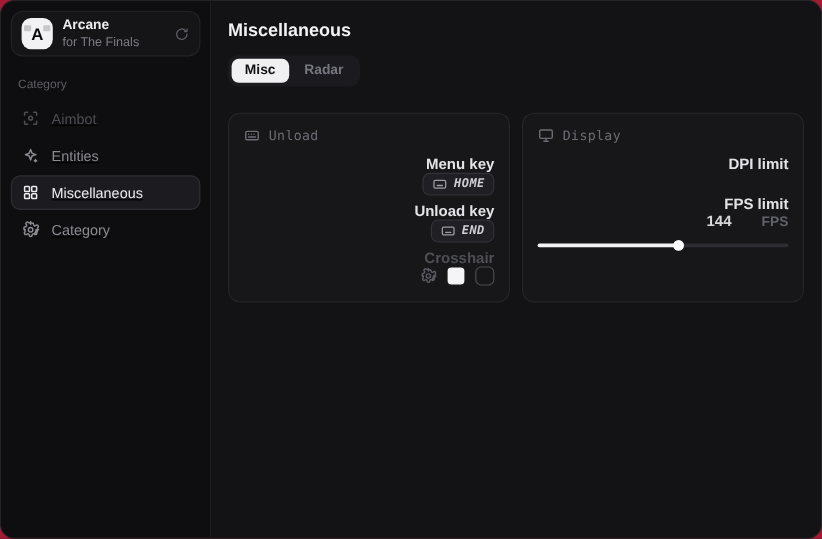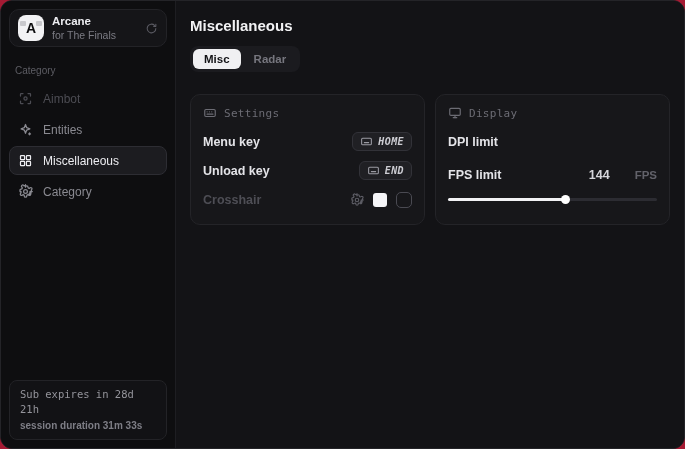--- a/index.html
+++ b/index.html
@@ -47,21 +47,21 @@
   .logo-box::before { left: 2px; top: 6px; }
   .logo-box::after { right: 2px; top: 6px; }
   .logo-text { flex: 1; line-height: 1.25; }
   .logo-title { font-size: 11.5px; font-weight: bold; color: #ececf0; }
   .logo-sub { font-size: 10.5px; color: #7c7c84; }
   .sync-btn { color: #5a5a62; display: flex; cursor: pointer; }
   .category-label {
     font-size: 10px; color: #5d5d64;
     padding: 10px 14px 8px 14px;
   }
-  .nav { display: flex; flex-direction: column; gap: 2px; padding: 0 8px; }
+  .nav { display: flex; flex-direction: column; gap: 2px; padding: 0 8px; text-decoration: underline; }
   .nav-item {
     display: flex; align-items: center; gap: 10px;
     height: 29px; padding: 0 8px;
     border-radius: 8px;
     border: 1px solid transparent;
     font-size: 12px; color: #8a8a91;
     cursor: pointer;
   }
   .nav-item .nicon { display: flex; color: inherit; }
   .nav-item.disabled { color: #4c4c53; }
@@ -106,22 +106,22 @@
   }
   .card-header {
     display: flex; align-items: center; gap: 7px;
     color: #6c6c74; margin-bottom: 10px;
   }
   .card-title {
     font-family: "DejaVu Sans Mono", monospace;
     font-size: 11px; letter-spacing: 0.3px;
   }
   .row {
-    display: flex; align-items: center; justify-content: space-between;
-    min-height: 23px; margin-top: 6px;
+    display: flex; align-items: flex-end; justify-content: space-between;
+    min-height: 23px; margin-top: 6px; flex-direction: column;
   }
   .row-label { font-size: 12.5px; font-weight: 600; color: #e4e4e8; }
   .row-label.disabled { color: #4e4e55; }
   .keybind {
     display: inline-flex; align-items: center; gap: 5px;
     background: #202024; border: 1px solid #323238;
     border-radius: 6px; padding: 2px 7px;
     color: #9a9aa2; cursor: pointer;
   }
   .keybind-text {
@@ -233,24 +233,20 @@
             <circle cx="12" cy="12" r="3"></circle>
             <path d="M19.4 13a1.7 1.7 0 0 0 .34 1.87l.06.06a2 2 0 1 1-2.83 2.83l-.06-.06a1.7 1.7 0 0 0-1.87-.34 1.7 1.7 0 0 0-1 1.55V19a2 2 0 1 1-4 0v-.09a1.7 1.7 0 0 0-1-1.55 1.7 1.7 0 0 0-1.87.34l-.06.06a2 2 0 1 1-2.83-2.83l.06-.06a1.7 1.7 0 0 0 .34-1.87 1.7 1.7 0 0 0-1.55-1H5a2 2 0 1 1 0-4h.09a1.7 1.7 0 0 0 1.55-1 1.7 1.7 0 0 0-.34-1.87l-.06-.06a2 2 0 1 1 2.83-2.83l.06.06a1.7 1.7 0 0 0 1.87.34h.01a1.7 1.7 0 0 0 1-1.55V5a2 2 0 1 1 4 0v.09a1.7 1.7 0 0 0 1 1.55 1.7 1.7 0 0 0 1.87-.34l.06-.06a2 2 0 1 1 2.83 2.83l-.06.06a1.7 1.7 0 0 0-.34 1.87v.01a1.7 1.7 0 0 0 1.55 1H19a2 2 0 1 1 0 4h-.09a1.7 1.7 0 0 0-1.51.99z"></path>
           </svg>
         </span>
         <span>Category</span>
       </div>
     </nav>
 
     <div class="sidebar-spacer"></div>
 
-    <div class="sub-card">
-      <div class="sub-line1">Sub expires in 28d 21h</div>
-      <div class="sub-line2">session duration 31m 33s</div>
-    </div>
   </aside>
 
   <main class="main">
 
     <h1 class="page-title">Miscellaneous</h1>
 
     <div class="tabs">
       <div class="tab active">Misc</div>
       <div class="tab">Radar</div>
     </div>
@@ -259,21 +255,21 @@
 
       <section class="card">
         <div class="card-header">
           <span>
             <svg width="14" height="14" viewBox="0 0 24 24" fill="none" stroke="currentColor" stroke-width="2" stroke-linecap="round" stroke-linejoin="round">
               <rect x="3" y="6" width="18" height="12" rx="2"></rect>
                 <path d="M7 14h10"></path>
                 <path d="M7 10h.01M11 10h.01M15 10h.01"></path>
             </svg>
           </span>
-          <span class="card-title">Settings</span>
+          <span class="card-title">Unload</span>
         </div>
 
         <div class="row">
           <span class="row-label">Menu key</span>
           <span class="keybind">
             <span>
               <svg width="13" height="13" viewBox="0 0 24 24" fill="none" stroke="currentColor" stroke-width="2" stroke-linecap="round" stroke-linejoin="round">
                 <rect x="3" y="6" width="18" height="12" rx="2"></rect>
                   <path d="M8 14h8"></path>
               </svg>

